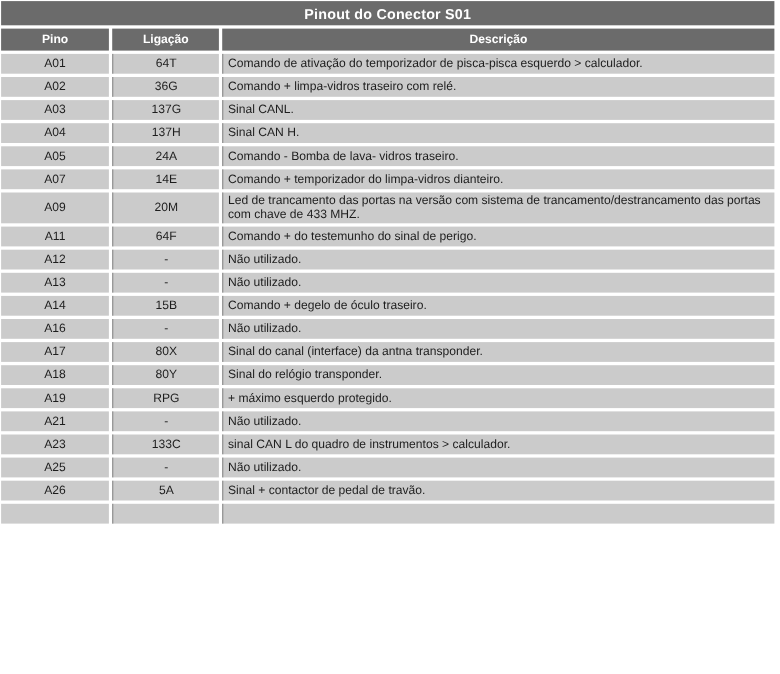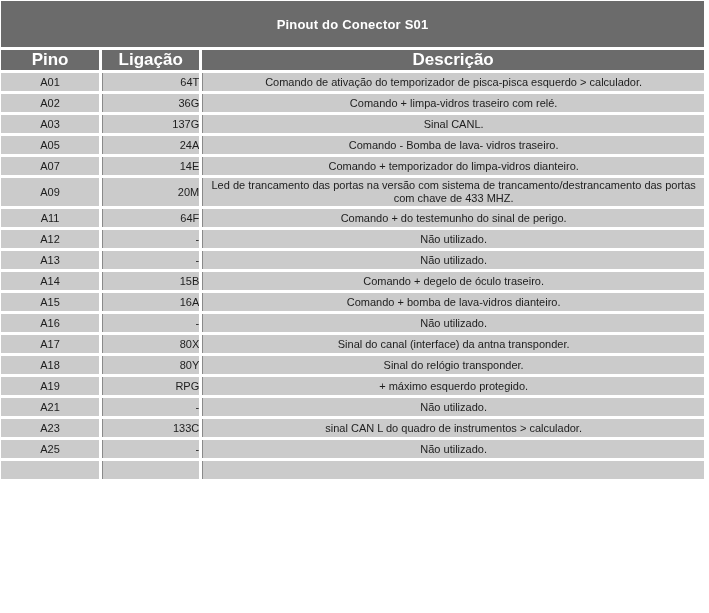--- a/index.html
+++ b/index.html
@@ -32,45 +32,45 @@
   col.c-pino{width:98px;}
   col.c-liga{width:97px;}
   col.c-desc{width:501px;}
   th.title-cell{
     background:var(--header-bg);
     color:var(--header-text);
     font-size:13px;
     font-weight:bold;
     height:22px;
     text-align:center;
-    padding:12px;
+    padding:0;
     letter-spacing:.2px;
   }
   th.col-head{
     background:var(--header-bg);
     color:var(--header-text);
-    font-size:17px;
+    font-size:11px;
     font-weight:bold;
     height:20px;
     text-align:center;
     padding:0;
   }
   td{
     background:var(--cell-bg);
     color:var(--cell-text);
     font-size:11px;
     line-height:13px;
     height:16px;
     padding:1px 4px;
     vertical-align:middle;
     overflow:hidden;
   }
   td.pin-cell, td.wire-cell{text-align:center;padding:1px 0;}
-  td.wire-cell, td.description-cell{border-left:1px solid var(--rule);text-align:right;}
-  td.description-cell{text-align:center;margin-left:20px;}
+  td.wire-cell, td.description-cell{border-left:1px solid var(--rule);}
+  td.description-cell{text-align:left;margin-left:20px;}
   tr.stub-row td{height:16px;}
 </style>
 </head>
 <body>
 
 <div class="sheet">
   <table class="pinout">
     <colgroup>
       <col class="c-pino">
         <col class="c-liga">
@@ -96,20 +96,25 @@
       <td class="pin-cell">A02</td>
       <td class="wire-cell">36G</td>
       <td class="description-cell">Comando + limpa-vidros traseiro com relé.</td>
     </tr>
         <tr>
       <td class="pin-cell">A03</td>
       <td class="wire-cell">137G</td>
       <td class="description-cell">Sinal CANL.</td>
     </tr>
         <tr>
+      <td class="pin-cell">A04</td>
+      <td class="wire-cell">137H</td>
+      <td class="description-cell">Sinal CAN H.</td>
+    </tr>
+        <tr>
       <td class="pin-cell">A05</td>
       <td class="wire-cell">24A</td>
       <td class="description-cell">Comando - Bomba de lava- vidros traseiro.</td>
     </tr>
         <tr>
       <td class="pin-cell">A07</td>
       <td class="wire-cell">14E</td>
       <td class="description-cell">Comando + temporizador do limpa-vidros dianteiro.</td>
     </tr>
         <tr>
@@ -129,25 +134,20 @@
     </tr>
         <tr>
       <td class="pin-cell">A13</td>
       <td class="wire-cell">-</td>
       <td class="description-cell">Não utilizado.</td>
     </tr>
         <tr>
       <td class="pin-cell">A14</td>
       <td class="wire-cell">15B</td>
       <td class="description-cell">Comando + degelo de óculo traseiro.</td>
-    </tr>
-        <tr>
-      <td class="pin-cell">A15</td>
-      <td class="wire-cell">16A</td>
-      <td class="description-cell">Comando + bomba de lava-vidros dianteiro.</td>
     </tr>
         <tr>
       <td class="pin-cell">A16</td>
       <td class="wire-cell">-</td>
       <td class="description-cell">Não utilizado.</td>
     </tr>
         <tr>
       <td class="pin-cell">A17</td>
       <td class="wire-cell">80X</td>
       <td class="description-cell">Sinal do canal (interface) da antna transponder.</td>
@@ -170,20 +170,25 @@
         <tr>
       <td class="pin-cell">A23</td>
       <td class="wire-cell">133C</td>
       <td class="description-cell">sinal CAN L do quadro de instrumentos &gt; calculador.</td>
     </tr>
         <tr>
       <td class="pin-cell">A25</td>
       <td class="wire-cell">-</td>
       <td class="description-cell">Não utilizado.</td>
     </tr>
+        <tr>
+      <td class="pin-cell">A26</td>
+      <td class="wire-cell">5A</td>
+      <td class="description-cell">Sinal + contactor de pedal de travão.</td>
+    </tr>
         <tr class="stub-row">
       <td class="pin-cell"></td>
       <td class="wire-cell"></td>
       <td class="description-cell"></td>
     </tr>
       </tbody>
   </table>
 
 </div>
 

